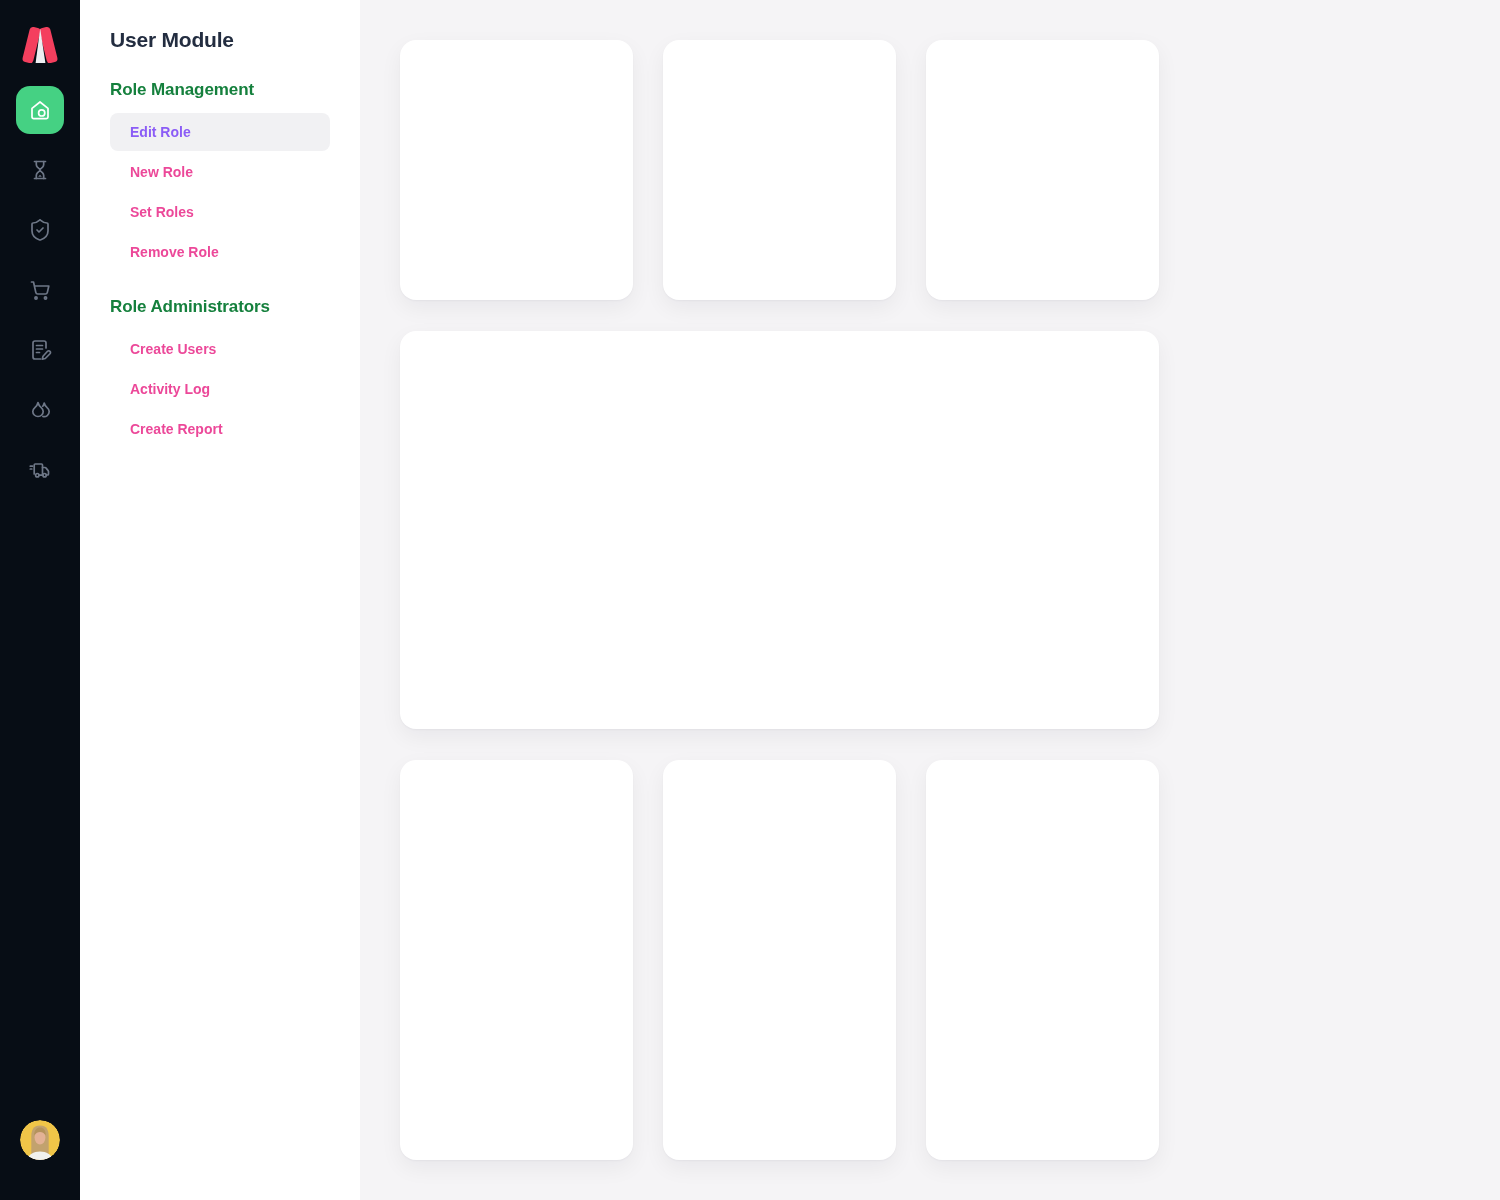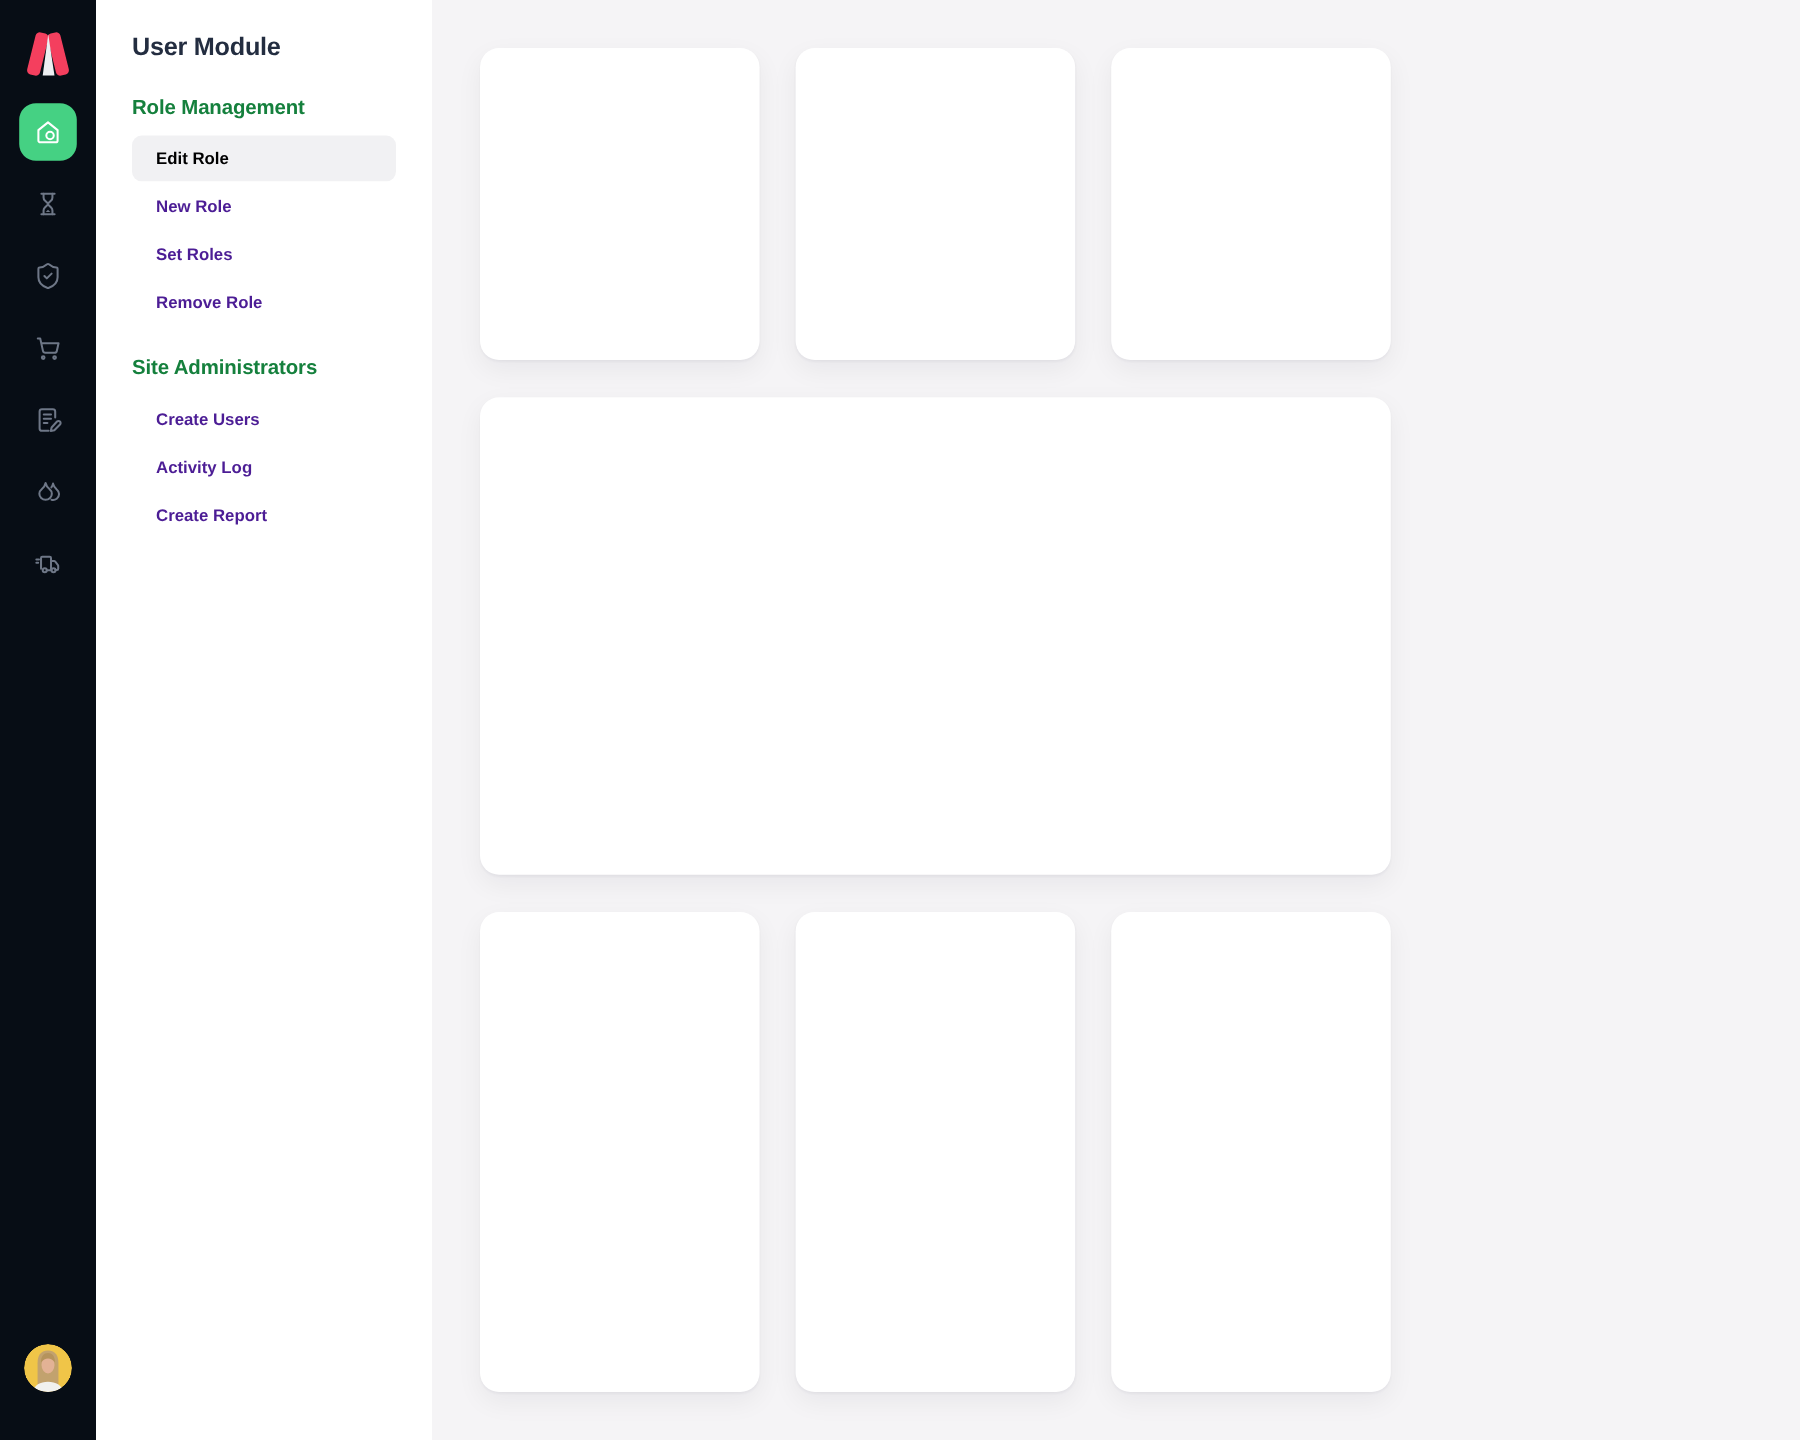--- a/index.html
+++ b/index.html
@@ -46,24 +46,24 @@
     letter-spacing: -0.2px; margin-bottom: 28px;
   }
   .side-section { margin-bottom: 26px; }
   .side-section h2 {
     font-size: 17px; font-weight: 700; color: #15803d;
     letter-spacing: -0.1px; margin-bottom: 13px;
   }
   .side-item {
     height: 38px; display: flex; align-items: center;
     padding: 0 20px; border-radius: 8px;
-    font-size: 14px; font-weight: 600; color: #4c1d95;
+    font-size: 14px; font-weight: 600; color: #ec4899;
     cursor: pointer; margin-bottom: 2px;
   }
-  .side-item.active { background: #f1f1f3; color: #000000; }
+  .side-item.active { background: #f1f1f3; color: #8b5cf6; }
 
   
   .content { flex: 1; padding: 40px; }
   .grid {
     display: grid;
     grid-template-columns: repeat(3, 1fr);
     grid-template-rows: 260px 398px 400px;
     column-gap: 30px; row-gap: 31px;
     height: 100%;
   }
@@ -186,21 +186,21 @@
 
     <div class="side-section">
       <h2>Role Management</h2>
       <div class="side-item active">Edit Role</div>
       <div class="side-item">New Role</div>
       <div class="side-item">Set Roles</div>
       <div class="side-item">Remove Role</div>
     </div>
 
     <div class="side-section">
-      <h2>Site Administrators</h2>
+      <h2>Role Administrators</h2>
       <div class="side-item">Create Users</div>
       <div class="side-item">Activity Log</div>
       <div class="side-item">Create Report</div>
     </div>
   </nav>
 
   <main class="content">
     <div class="grid">
       <div class="card"></div>
       <div class="card"></div>

